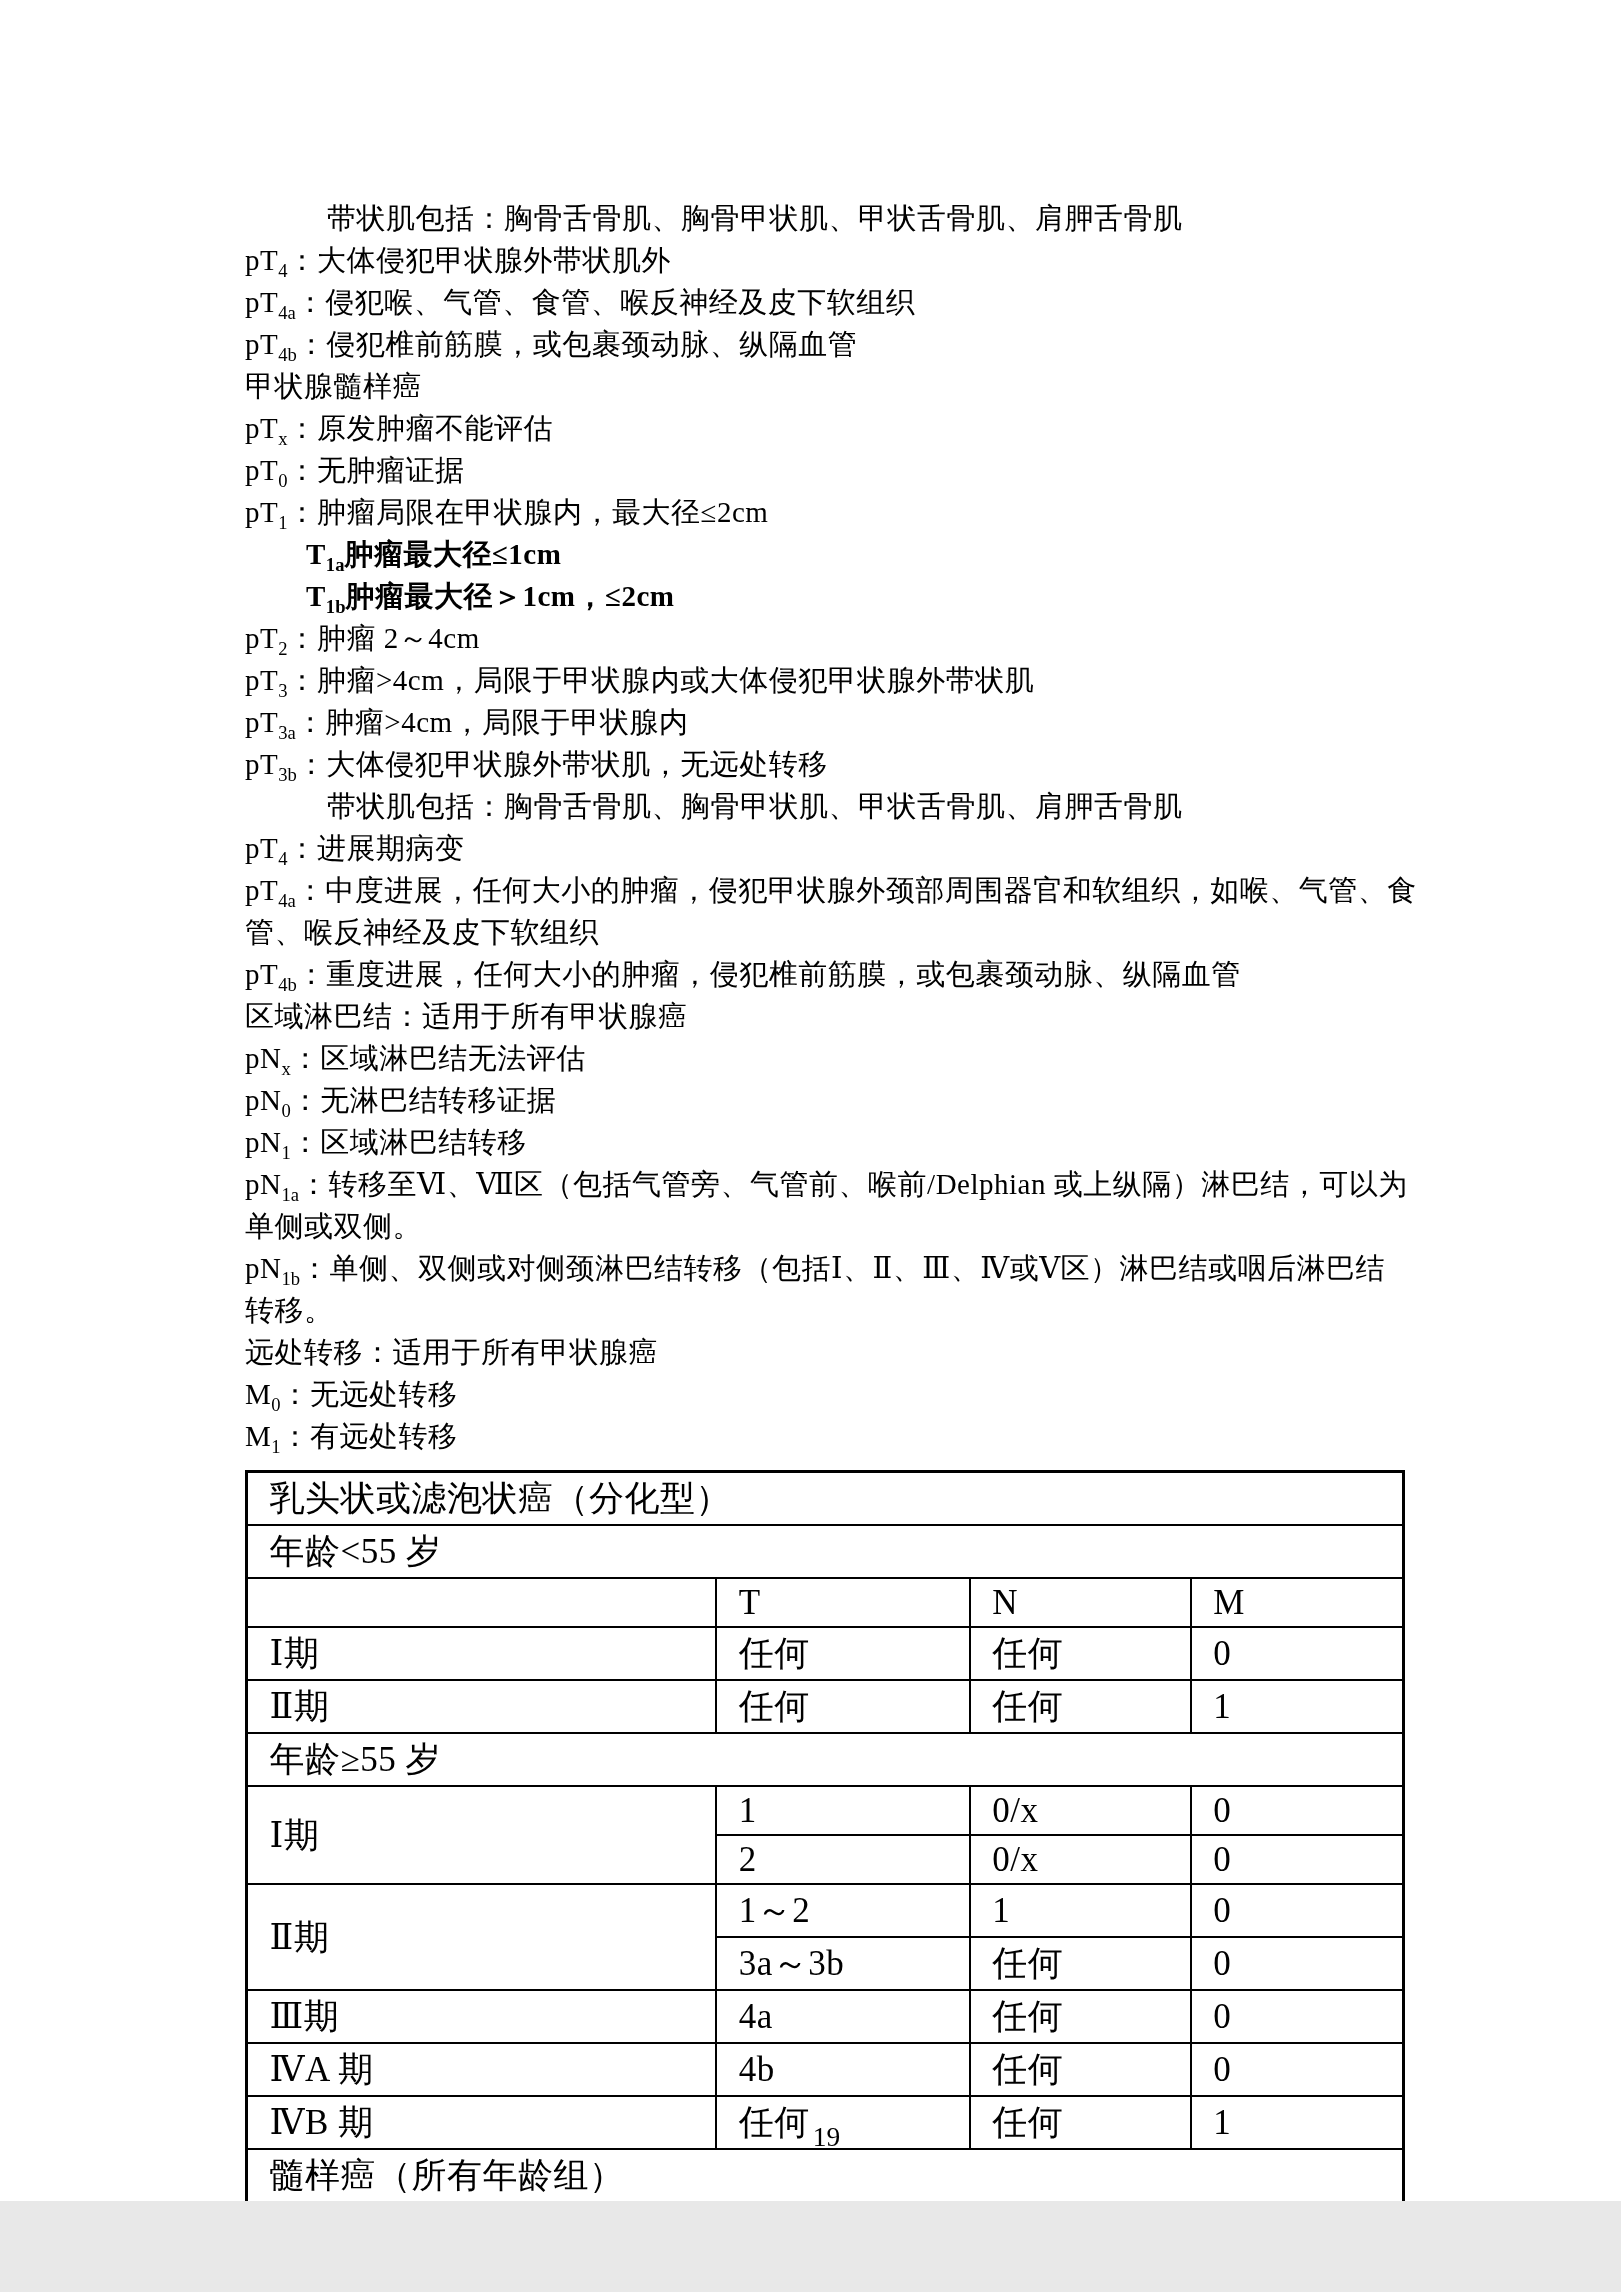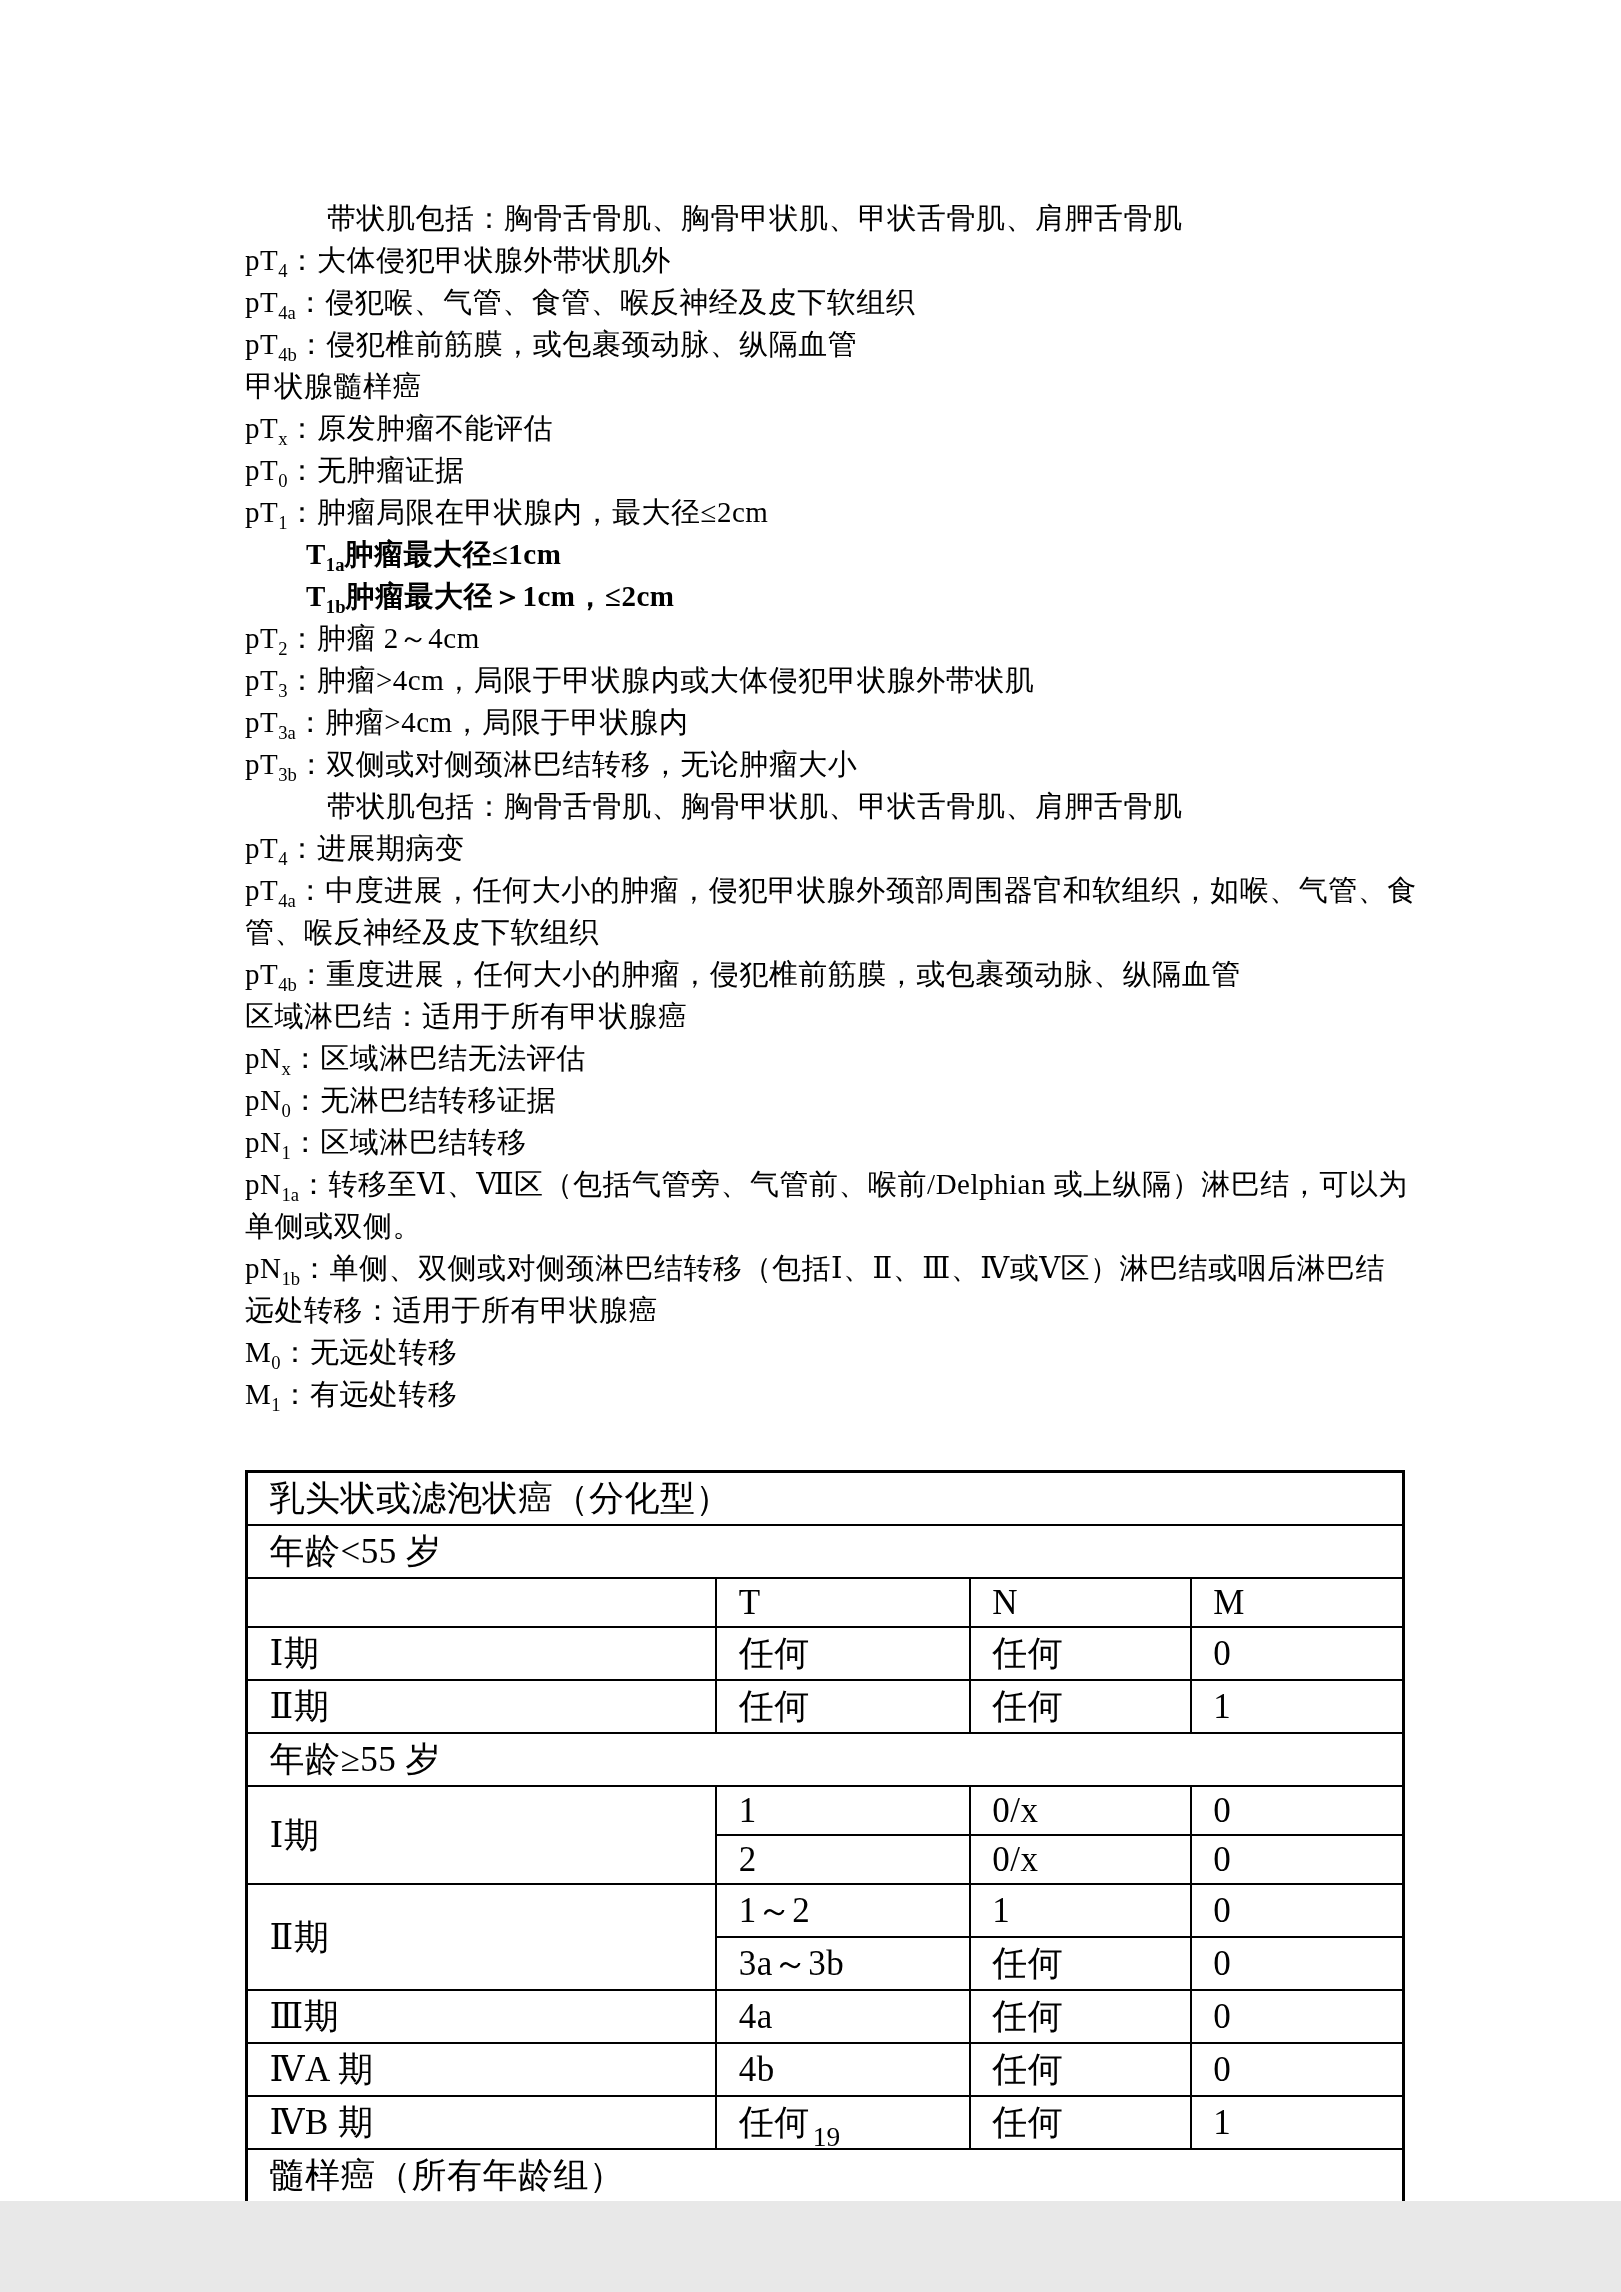--- a/index.html
+++ b/index.html
@@ -72,33 +72,34 @@
       <div class="line"><span>pT</span><span class="sub">4b</span><span>：侵犯椎前筋膜，或包裹颈动脉、纵隔血管</span></div>
       <div class="line"><span>甲状腺髓样癌</span></div>
       <div class="line"><span>pT</span><span class="sub">x</span><span>：原发肿瘤不能评估</span></div>
       <div class="line"><span>pT</span><span class="sub">0</span><span>：无肿瘤证据</span></div>
       <div class="line"><span>pT</span><span class="sub">1</span><span>：肿瘤局限在甲状腺内，最大径≤2cm</span></div>
       <div class="line ind1"><span>T</span><span class="sub">1a</span><span>肿瘤最大径≤1cm</span></div>
       <div class="line ind1"><span>T</span><span class="sub">1b</span><span>肿瘤最大径＞1cm，≤2cm</span></div>
       <div class="line"><span>pT</span><span class="sub">2</span><span>：肿瘤 2～4cm</span></div>
       <div class="line"><span>pT</span><span class="sub">3</span><span>：肿瘤&gt;4cm，局限于甲状腺内或大体侵犯甲状腺外带状肌</span></div>
       <div class="line"><span>pT</span><span class="sub">3a</span><span>：肿瘤&gt;4cm，局限于甲状腺内</span></div>
-      <div class="line"><span>pT</span><span class="sub">3b</span><span>：双侧或对侧颈淋巴结转移，无论肿瘤大小</span></div>
+      <div class="line"><span>pT</span><span class="sub">3b</span><span>：大体侵犯甲状腺外带状肌，无远处转移</span></div>
       <div class="line ind2"><span>带状肌包括：胸骨舌骨肌、胸骨甲状肌、甲状舌骨肌、肩胛舌骨肌</span></div>
       <div class="line"><span>pT</span><span class="sub">4</span><span>：进展期病变</span></div>
       <div class="line"><span>pT</span><span class="sub">4a</span><span>：中度进展，任何大小的肿瘤，侵犯甲状腺外颈部周围器官和软组织，如喉、气管、食</span></div>
       <div class="line"><span>管、喉反神经及皮下软组织</span></div>
       <div class="line"><span>pT</span><span class="sub">4b</span><span>：重度进展，任何大小的肿瘤，侵犯椎前筋膜，或包裹颈动脉、纵隔血管</span></div>
       <div class="line"><span>区域淋巴结：适用于所有甲状腺癌</span></div>
       <div class="line"><span>pN</span><span class="sub">x</span><span>：区域淋巴结无法评估</span></div>
       <div class="line"><span>pN</span><span class="sub">0</span><span>：无淋巴结转移证据</span></div>
       <div class="line"><span>pN</span><span class="sub">1</span><span>：区域淋巴结转移</span></div>
       <div class="line"><span>pN</span><span class="sub">1a</span><span>：转移至Ⅵ、Ⅶ区（包括气管旁、气管前、喉前/Delphian 或上纵隔）淋巴结，可以为</span></div>
       <div class="line"><span>单侧或双侧。</span></div>
       <div class="line"><span>pN</span><span class="sub">1b</span><span>：单侧、双侧或对侧颈淋巴结转移（包括Ⅰ、Ⅱ、Ⅲ、Ⅳ或Ⅴ区）淋巴结或咽后淋巴结</span></div>
+      <div class="line"><span>转移。</span></div>
       <div class="line"><span>远处转移：适用于所有甲状腺癌</span></div>
       <div class="line"><span>M</span><span class="sub">0</span><span>：无远处转移</span></div>
       <div class="line"><span>M</span><span class="sub">1</span><span>：有远处转移</span></div>
     </div>
 
   <table class="staging">
     <colgroup id="cols">
         <col style="width: 40.6%;">
         <col style="width: 21.9%;">
         <col style="width: 19.1%;">

